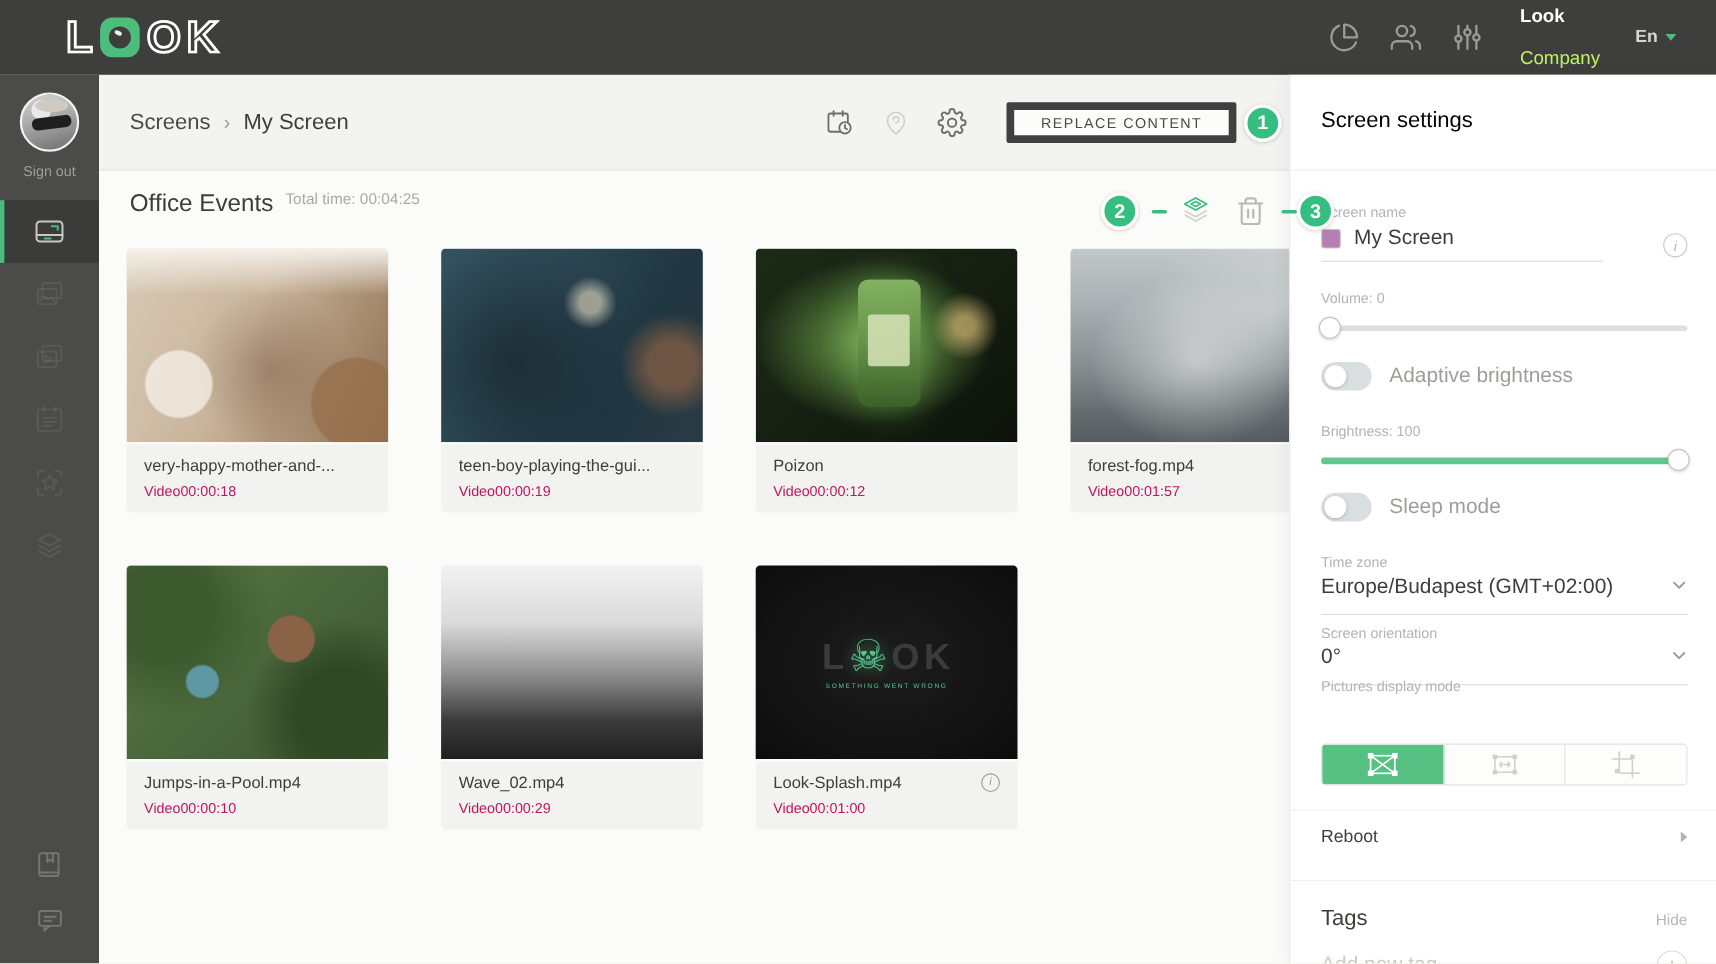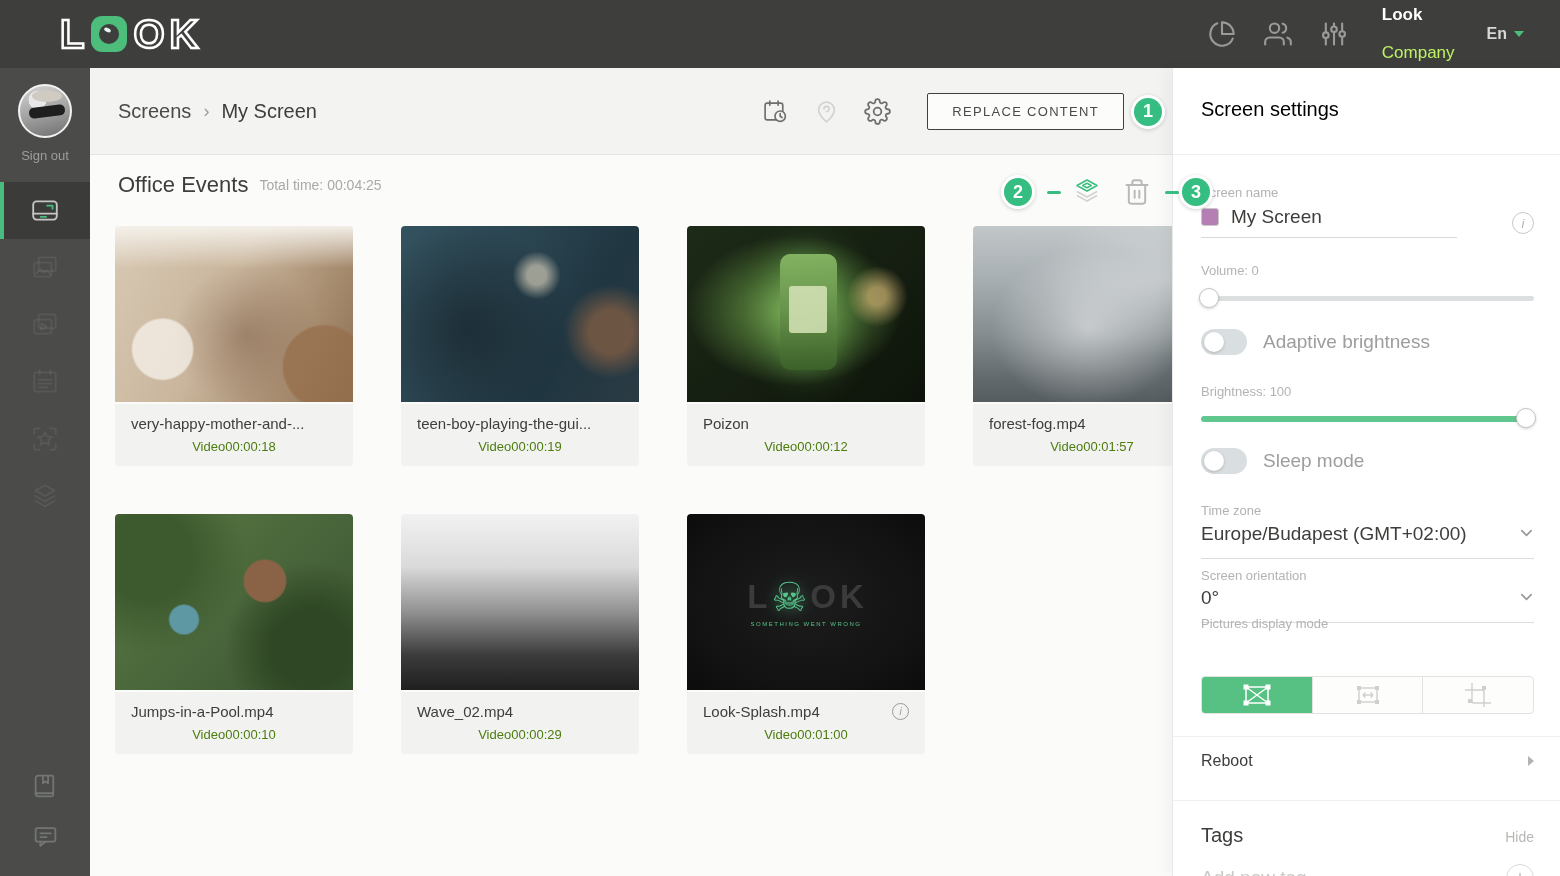--- a/index.html
+++ b/index.html
@@ -49,45 +49,45 @@
   .band { position:absolute; left:0; top:0; width:100%; height:87px; background:#f3f3f1; border-bottom:1px solid #e4e4e2;
           display:flex; align-items:center; padding-left:28px; }
   .crumbs { display:flex; align-items:center; gap:12px; font-size:20px; }
   .crumb-link { color:#4a4a48; cursor:pointer; }
   .crumb-sep { color:#9b9b99; font-size:18px; }
   .crumb-cur { color:#3d3d3b; }
   .band-actions { position:absolute; right:7px; top:0; height:87px; display:flex; align-items:center; gap:24px; }
   .band-ic { width:27px; height:27px; cursor:pointer; }
   .band-ic svg { width:100%; height:100%; fill:none; stroke:#6f6f6d; stroke-width:1.6; stroke-linecap:round; stroke-linejoin:round; }
   .band-ic.disabled svg { stroke:#d2d2d0; }
-  .replace-btn { margin-left:12px; height:37px; padding:0 24px; background:#fcfcfb; border:1px solid #404040; border-radius:2px;
+  .replace-btn { margin-left:12px; height:37px; padding:0 24px; background:#fcfcfb; border:7px solid #404040; border-radius:2px;
                  font-size:13px; letter-spacing:1.3px; color:#4a4a48; cursor:pointer; font-family:"Liberation Sans",sans-serif; }
   .badge { width:34px; height:34px; border-radius:50%; background:#36bd81; border:3px solid #fff; color:#fff;
            font-size:18px; font-weight:700; display:flex; align-items:center; justify-content:center;
            box-shadow:0 1px 4px rgba(0,0,0,.18); z-index:10; }
   .badge-1 { margin-left:-17px; }
 
-  .section-row { position:absolute; left:28px; top:104px; display:flex; align-items:center; gap:11px; }
+  .section-row { position:absolute; left:28px; top:104px; display:flex; align-items:flex-start; gap:11px; }
   .section-title { font-size:22px; color:#3d3d3b; }
   .section-sub { font-size:14px; color:#a9a9a7; }
 
   .sec-actions { position:absolute; left:911px; top:107px; display:flex; align-items:center; z-index:10; }
   .gdash { width:14px; height:3px; border-radius:2px; background:#36bd81; }
   .act-ic { cursor:pointer; }
   .act-ic svg { display:block; }
   .sec-actions > * { flex:none; }
 
   
   .grid { position:absolute; left:25px; top:158px; display:grid; grid-template-columns:repeat(4,238px); column-gap:27px; row-gap:25px;gap:48px; }
   .card { width:238px; cursor:pointer; }
   .thumb { width:238px; height:176px; border-radius:4px 4px 0 0; position:relative; overflow:hidden; }
   .cfoot { margin-top:2px; background:#f2f2f0; border-radius:0 0 4px 4px; padding:11px 16px 12px; }
   .cname-row { display:flex; align-items:center; justify-content:space-between; }
   .cname { font-size:15px; color:#3e3e3c; white-space:nowrap; overflow:hidden; text-overflow:ellipsis; }
-  .cmeta { display:flex; justify-content:center; margin-top:7px; font-size:13px; color:#4d7c0f; }
+  .cmeta { display:flex; justify-content:flex-start; margin-top:7px; font-size:13px; color:#be185d; }
   .info-ic { flex:none; width:17px; height:17px; border:1px solid #9a9a98; border-radius:50%; color:#9a9a98;
              font-size:10px; font-style:italic; display:flex; align-items:center; justify-content:center; margin-left:8px; cursor:pointer; }
 
   .t1 { background:linear-gradient(180deg, rgba(246,243,237,.95) 0%, rgba(246,243,237,0) 24%),
         radial-gradient(circle at 20% 70%, rgba(250,246,240,.7) 0 13%, transparent 14%),
         radial-gradient(circle at 88% 80%, rgba(150,110,75,.75) 0 16%, transparent 17%),
         radial-gradient(circle at 55% 62%, rgba(120,88,66,.45), transparent 42%),
         linear-gradient(115deg,#d8c9b4 0%,#c9b59c 45%,#a58a6d 78%,#8a6f55 100%); }
   .t2 { background:radial-gradient(circle at 57% 28%, rgba(255,240,210,.55) 0 5%, transparent 13%),
         radial-gradient(circle at 88% 60%, rgba(220,130,70,.4) 0 9%, transparent 20%),

